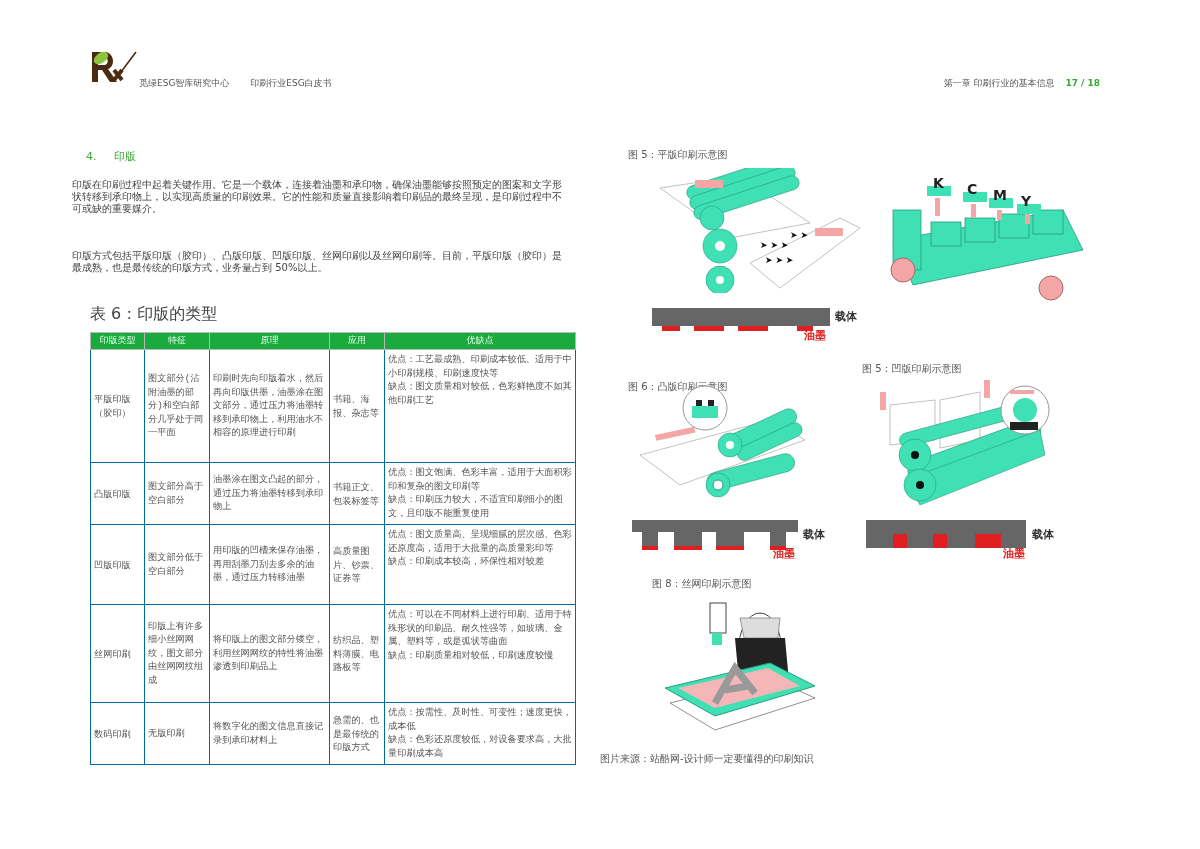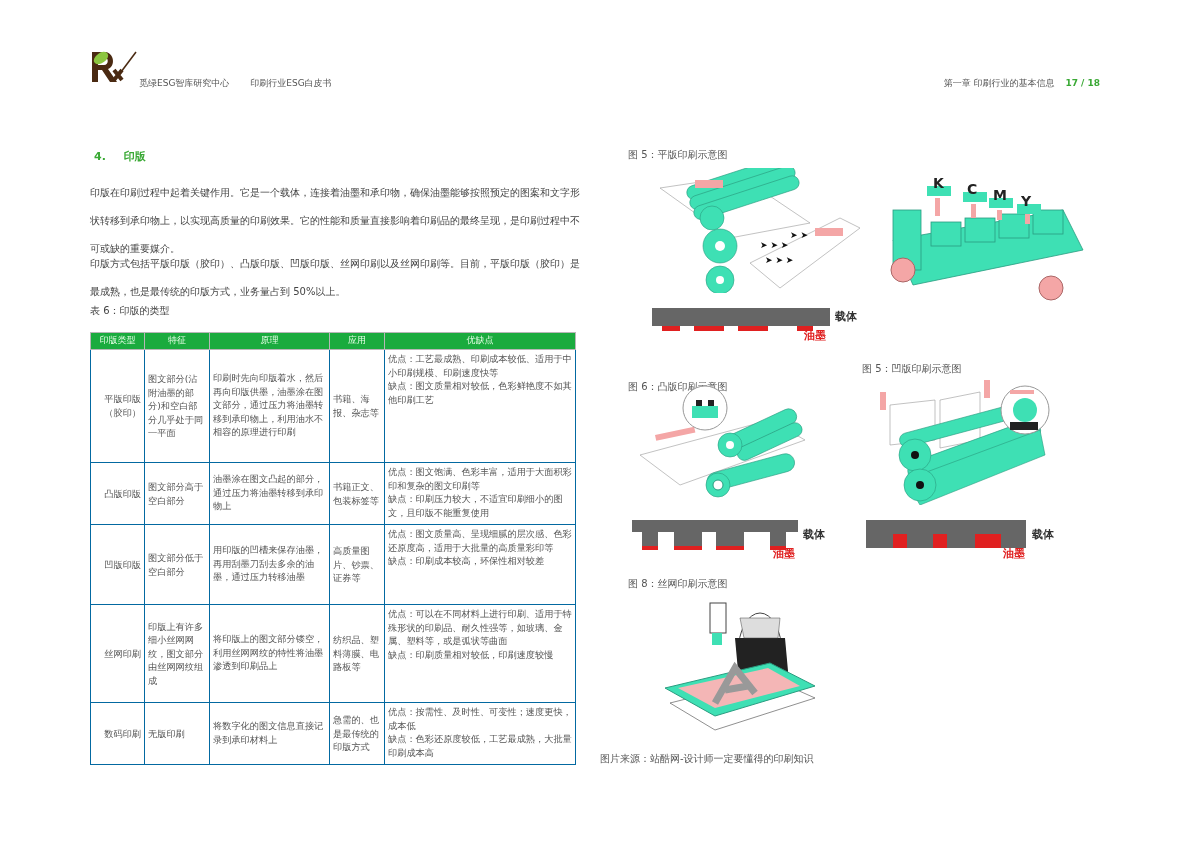--- a/index.html
+++ b/index.html
@@ -5,31 +5,31 @@
   html,body{margin:0;padding:0;background:#fff;}
   body{width:1200px;height:849px;position:relative;overflow:hidden;font-family:"DejaVu Sans","Liberation Sans",sans-serif;color:#333;}
   .abs{position:absolute;}
   
   .logo{left:88px;top:46px;width:50px;height:40px;}
   .hdr-left{left:139px;top:77px;font-size:9px;color:#555;white-space:nowrap;}
   .hdr-left span{margin-right:18px;}
   .hdr-right{right:100px;top:77px;font-size:9px;color:#555;white-space:nowrap;}
   .hdr-right .pg{color:#3aa935;margin-left:8px;font-weight:bold;}
   
-  .sec-title{left:94px;top:149px;font-size:11px;font-weight:bold;color:#3aa935;}
+  .sec-title{left:86px;top:149px;font-size:11px;font-weight:normal;color:#3aa935;}
   .sec-title .num{margin-right:14px;}
-  .para{left:90px;width:498px;font-size:10px;line-height:28px;color:#444;}
+  .para{left:72px;width:498px;font-size:10px;line-height:12px;color:#444;}
   .p1{top:179px;}
   .p2{top:250px;}
-  .tcap{left:90px;top:304px;font-size:10px;color:#444;}
+  .tcap{left:90px;top:304px;font-size:16px;color:#444;}
   table.t{position:absolute;left:90px;top:332px;width:486px;border-collapse:collapse;font-size:9.2px;line-height:13.6px;color:#555;}
   table.t th{background:#1aab3e;color:#e8ffe8;font-weight:normal;height:16px;padding:0;border:1px solid #b7b7b7;text-align:center;font-size:9px;}
   table.t td{border:1px solid #0369a1;padding:2px 3px;vertical-align:middle;}
-  table.t td.c0{text-align:right;width:47px;}
-  table.t td.c1{width:58px;}
+  table.t td.c0{text-align:left;width:47px;}
+  table.t td.c1{width:58px;font-family:Liberation Mono, monospace;}
   table.t td.c2{width:113px;font-family:Liberation Mono, monospace;}
   table.t td.c3{width:48px;}
   table.t td.c4{vertical-align:top;}
   
   .fcap{font-size:10px;color:#555;white-space:nowrap;}
   .fig{position:absolute;}
   .carrier-label{font-size:11px;font-weight:bold;color:#333;font-family:"DejaVu Serif",serif;}
   .ink-label{font-size:11px;font-weight:bold;color:#e02020;font-family:"DejaVu Serif",serif;}
 </style>
 </head>
@@ -111,21 +111,21 @@
           <div>缺点：印刷质量相对较低，印刷速度较慢</div>
         </td>
     </tr>
     <tr style="height:62px">
       <td class="c0">数码印刷</td>
       <td class="c1">无版印刷</td>
       <td class="c2">将数字化的图文信息直接记录到承印材料上</td>
       <td class="c3">急需的、也是最传统的印版方式</td>
       <td class="c4">
           <div>优点：按需性、及时性、可变性；速度更快，成本低</div>
-          <div>缺点：色彩还原度较低，工艺最成熟，大批量印刷成本高</div>
+          <div>缺点：色彩还原度较低，对设备要求高，大批量印刷成本高</div>
         </td>
     </tr>
   </tbody>
 </table>
 
 <div class="abs fcap" style="left:628px;top:148px">图 5：平版印刷示意图</div>
 <div class="fig" style="left:640px;top:168px;width:230px;height:125px">
   <svg width="230" height="125" viewBox="0 0 230 125">
     <polygon points="20,20 100,8 170,55 90,70" fill="#fff" stroke="#999" stroke-width="0.6"></polygon>
     <polygon points="110,95 200,50 220,60 140,120" fill="#fff" stroke="#999" stroke-width="0.6"></polygon>
@@ -247,21 +247,21 @@
 </div>
 <div class="fig" style="left:866px;top:520px;width:160px;height:28px">
   <div style="position:absolute;left:0;top:0;width:160px;height:28px;background:#666;"></div>
   <div style="position:absolute;left:27px;top:14px;width:14px;height:14px;background:#e02020;"></div>
   <div style="position:absolute;left:67px;top:14px;width:14px;height:14px;background:#e02020;"></div>
   <div style="position:absolute;left:109px;top:14px;width:26px;height:14px;background:#e02020;"></div>
 </div>
 <div class="abs carrier-label" style="left:1032px;top:527px">载体</div>
 <div class="abs ink-label" style="left:1003px;top:546px">油墨</div>
 
-<div class="abs fcap" style="left:628px;top:577px">图 8：丝网印刷示意图</div>
+<div class="abs fcap" style="left:652px;top:577px">图 8：丝网印刷示意图</div>
 <div class="fig" style="left:640px;top:598px;width:190px;height:145px">
   <svg width="190" height="145" viewBox="0 0 190 145">
     <polygon points="30,105 130,80 175,100 75,132" fill="#fff" stroke="#444" stroke-width="0.6"></polygon>
     <ellipse cx="120" cy="55" rx="22" ry="40" fill="#fff" stroke="#444"></ellipse>
     <path d="M95 40 L145 40 L150 95 L100 95 Z" fill="#222"></path>
     <path d="M100 20 L140 20 L138 40 L104 40 Z" fill="#ddd" stroke="#444" stroke-width="0.5"></path>
     <rect x="70" y="5" width="16" height="30" fill="#fff" stroke="#444"></rect>
     <rect x="72" y="35" width="10" height="12" fill="#3ee0b4"></rect>
     <polygon points="25,90 130,65 175,88 75,118" fill="#3ee0b4" stroke="#2a9c80"></polygon>
     <polygon points="38,90 128,70 160,88 75,110" fill="#f4b6b6"></polygon>

